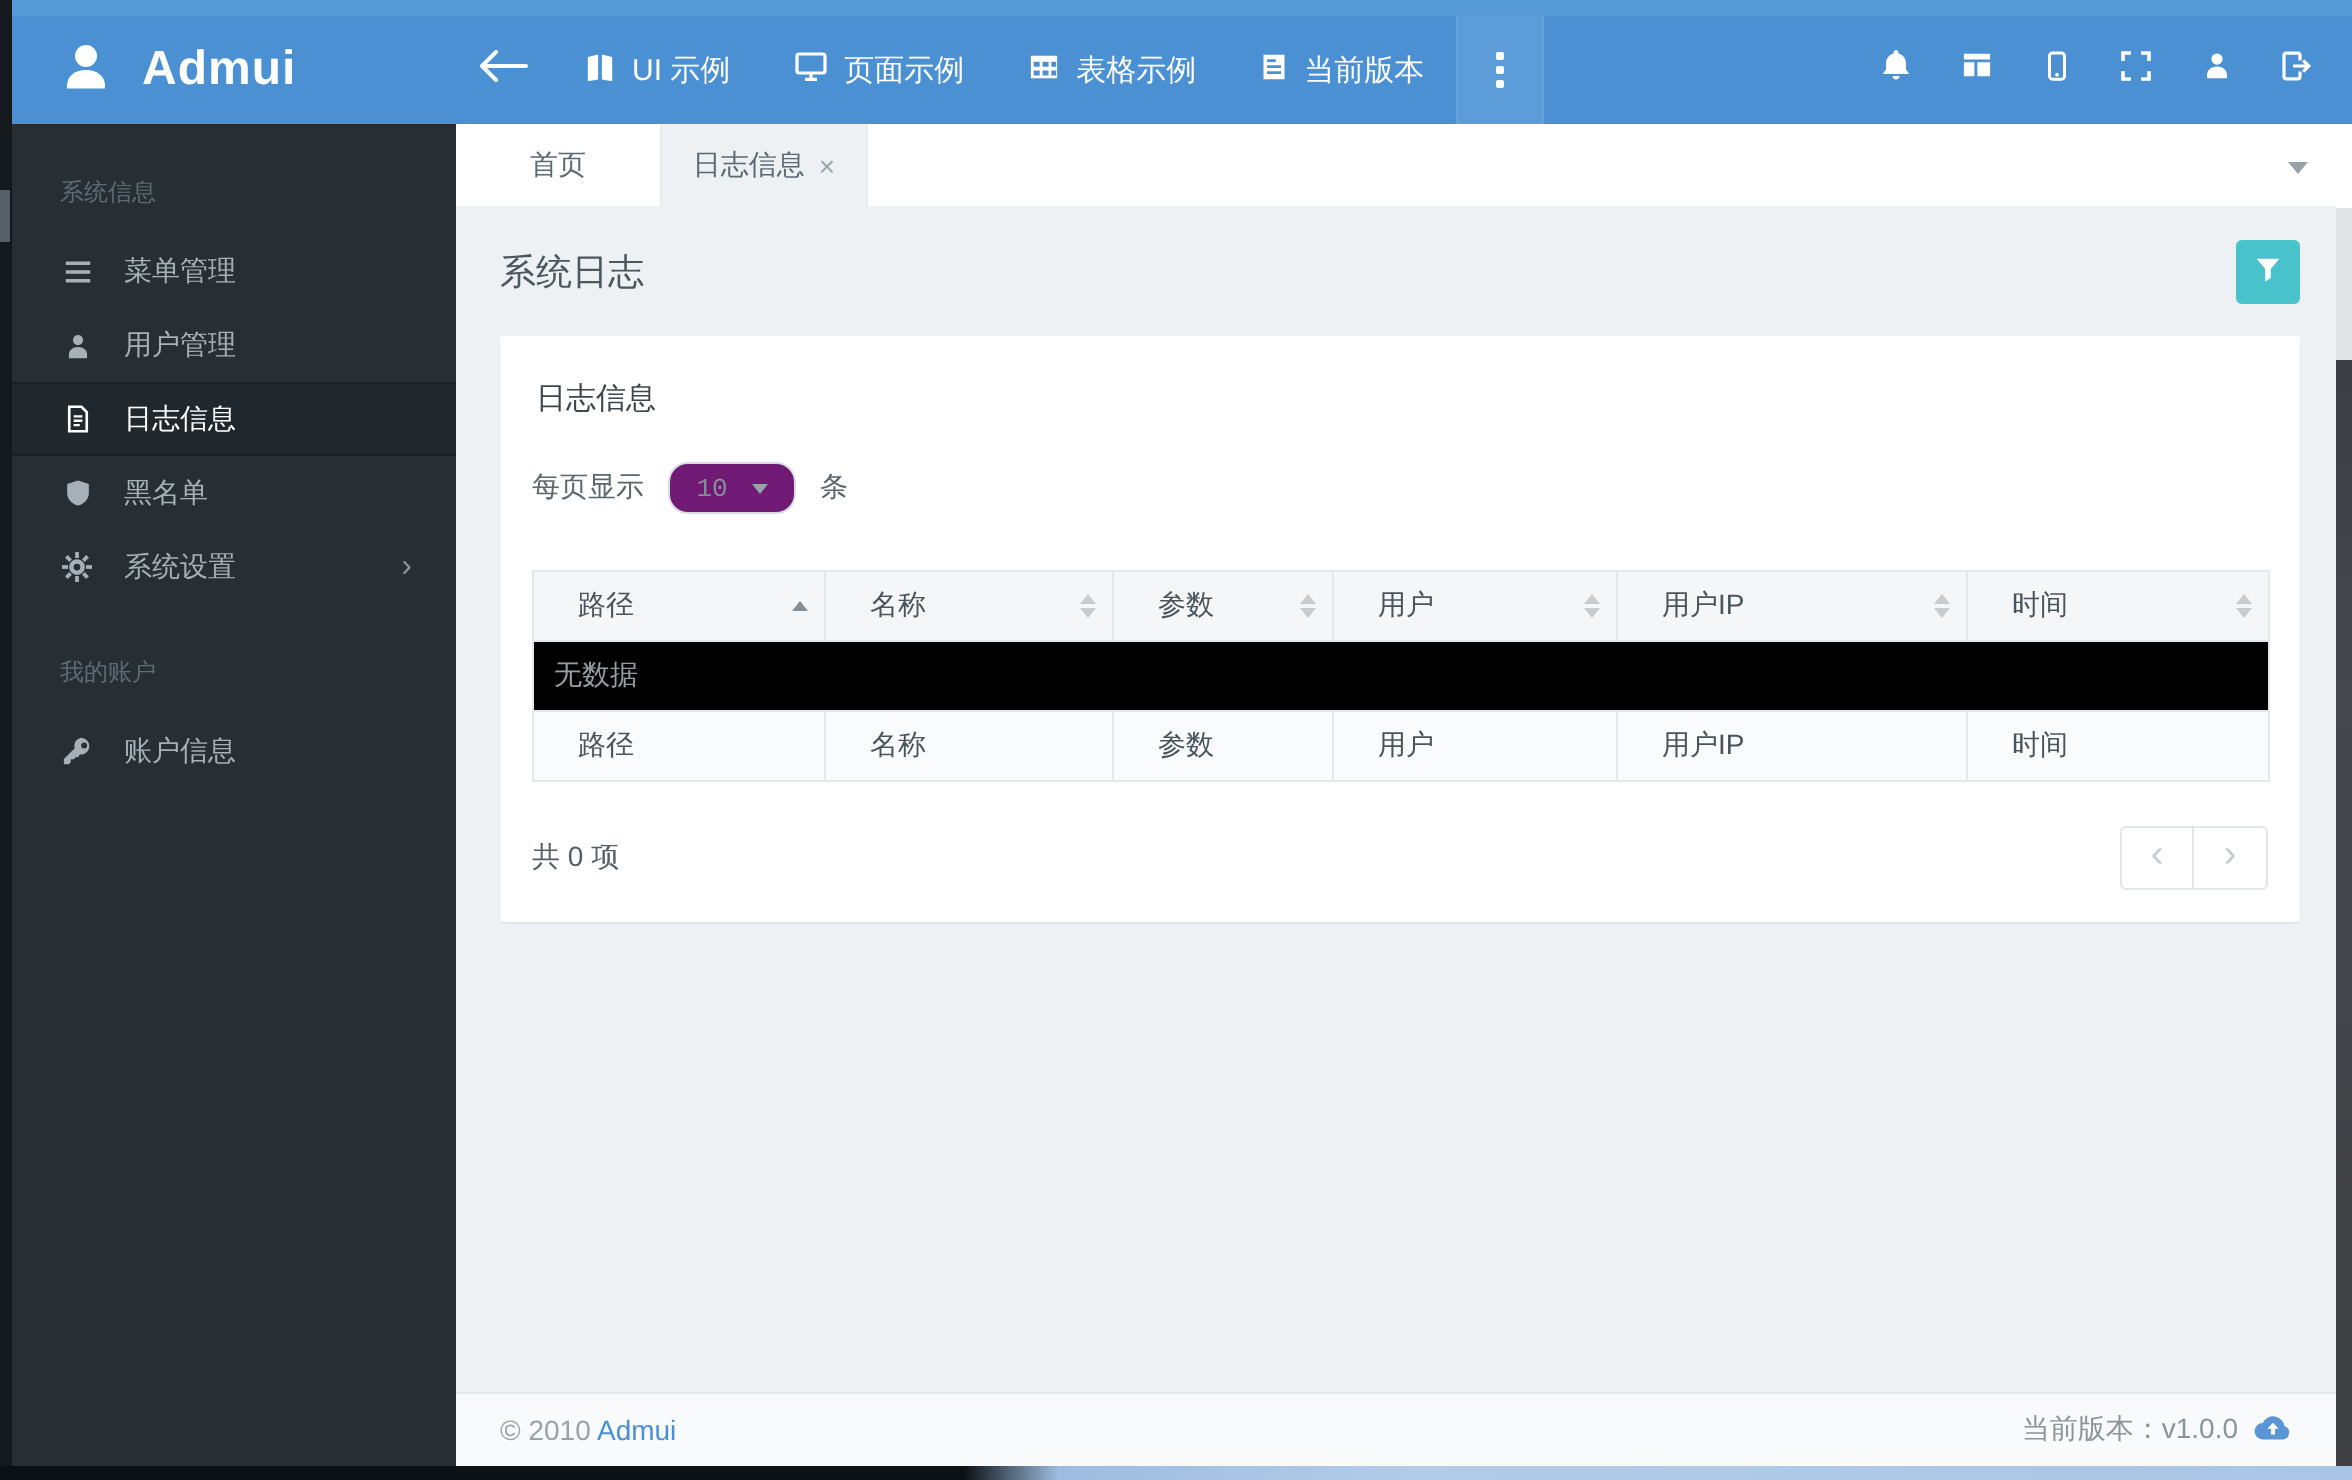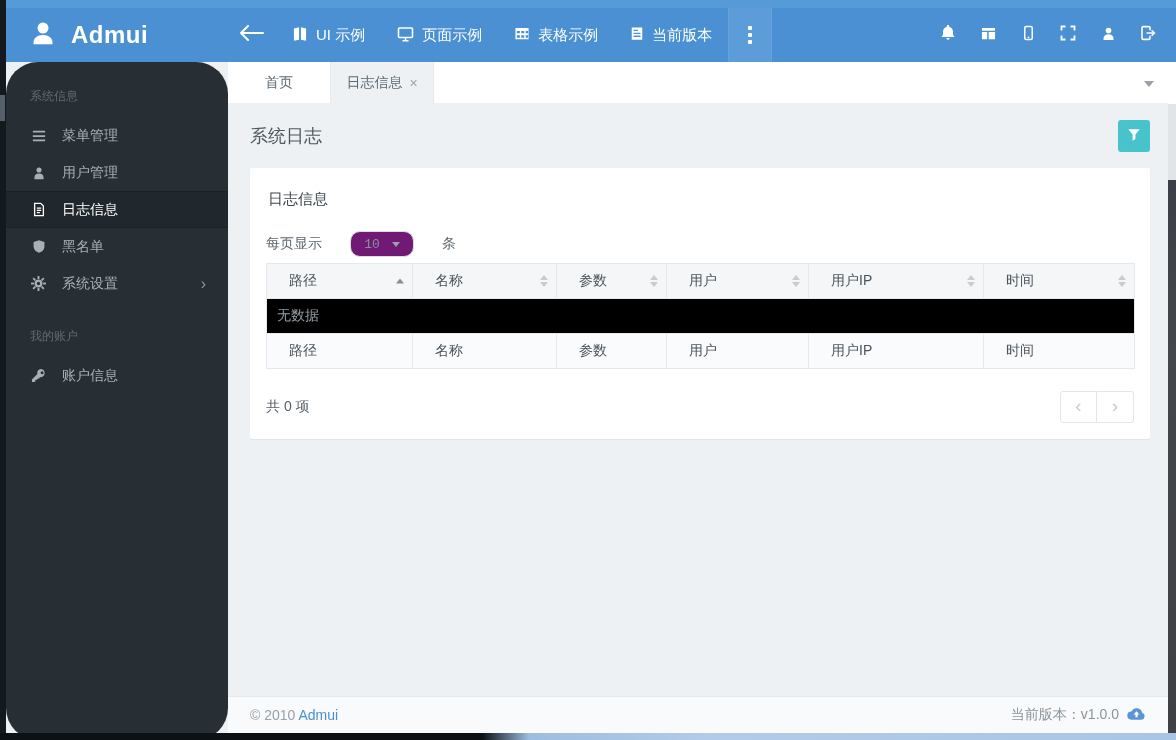--- a/index.html
+++ b/index.html
@@ -24,21 +24,21 @@
   .brand-name { font-size:24px; font-weight:bold; letter-spacing:.5px; }
   .nav-main { display:flex; align-items:stretch; }
   .back-btn { width:48px; display:flex; align-items:center; justify-content:center; cursor:pointer; }
   .nav-item { display:flex; align-items:center; gap:8px; font-size:15px; padding:0 16px; cursor:pointer; }
   .dots-btn { width:44px; background:#5c9dd9; border-left:1px solid #66a2dc; border-right:1px solid #66a2dc; display:flex; align-items:center; justify-content:center; cursor:pointer; }
   .dots-btn .dot { width:4px; height:4px; background:#fff; border-radius:1px; margin:1.6px 0; }
   .nav-right { margin-left:auto; display:flex; align-items:stretch; padding-right:8px; }
   .icon-btn { width:40px; display:flex; align-items:center; justify-content:center; cursor:pointer; }
 
   
-  .sidebar { position:absolute; left:6px; top:62px; width:222px; bottom:0; background:#272f34; z-index:5;border-radius:32px; }
+  .sidebar { position:absolute; left:6px; top:62px; width:222px; bottom:0; background:#272f34; z-index:5; }
   .side-section-label { padding:26px 0 12px 24px; font-size:12px; color:#5f6b72; }
   .side-item { height:37px; display:flex; align-items:center; gap:15px; padding-left:24px; color:#a6b0b6; font-size:14px; position:relative; cursor:pointer; }
   .side-item .si-icon { width:17px; display:flex; justify-content:center; align-items:center; }
   .side-item.active { background:#20282d; color:#fff; border-top:1px solid #1b2226; border-bottom:1px solid #1b2226; }
   .side-chevron { position:absolute; right:22px; font-size:16px; color:#8b959b; line-height:1; }
 
   
   .main { position:absolute; left:228px; top:62px; right:8px; bottom:0; display:flex; flex-direction:column; z-index:6; }
   .tabbar { height:42px; flex:none; background:#fff; display:flex; position:relative; border-bottom:1px solid #eef1f3; }
   .tab { width:103px; display:flex; align-items:center; justify-content:center; gap:7px; font-size:14px; color:#5b6a72; border-right:1px solid #e7ebee; cursor:pointer; }
@@ -46,21 +46,21 @@
   .tab-close { color:#9aa4ab; font-size:14px; line-height:1; cursor:pointer; }
   .tabs-caret { position:absolute; right:14px; top:19px; width:0; height:0; border:5px solid transparent; border-top:6px solid #9aa1a7; cursor:pointer; }
 
   .content { flex:1; padding:0 18px 0 22px; }
   .page-header { height:64px; display:flex; align-items:center; justify-content:space-between; }
   .page-title { font-size:18px; color:#4c585f; }
   .filter-btn { width:32px; height:32px; border:none; border-radius:3px; background:#48c2cb; display:flex; align-items:center; justify-content:center; cursor:pointer; }
 
   .panel { background:#fff; border-radius:2px; padding:16px; box-shadow:0 1px 1px rgba(0,0,0,.05); }
   .panel-title { font-size:15px; color:#3c464c; margin:6px 0 22px 2px; font-weight:normal; }
-  .pagesize-row { display:flex; align-items:center; gap:28px; font-size:14px; color:#5b666d; margin-bottom:6px; }
+  .pagesize-row { display:flex; align-items:center; gap:12px; font-size:14px; color:#5b666d; margin-bottom:28px; }
   .select-box { width:64px; height:26px; border:1px solid #d9dee2; border-radius:10px; background:#701a75; display:flex; align-items:center; justify-content:center; gap:12px; color:#85909a; font-size:13px; cursor:pointer;font-family:Liberation Mono, monospace; }
   .select-caret { width:0; height:0; border:4px solid transparent; border-top:5px solid #9aa1a7; margin-top:4px; }
 
   table.log-table { width:100%; border-collapse:collapse; table-layout:fixed; font-size:14px; }
   .log-table th { background:#f5f6f8; border:1px solid #e6e9eb; height:35px; font-weight:normal; color:#4a545c; text-align:left; padding:0 22px; position:relative; cursor:pointer; }
   .log-table tfoot th { background:#fafbfc; cursor:default; }
   .log-table td.empty-cell { border:1px solid #e6e9eb; border-top:none; height:35px; color:#959ea5; padding:0 10px; background:#000000; }
   .sort { position:absolute; right:8px; top:50%; transform:translateY(-50%); display:flex; flex-direction:column; align-items:center; }
   .tri-up { width:0; height:0; border-left:4px solid transparent; border-right:4px solid transparent; border-bottom:5px solid #c7ccd1; }
   .tri-down { width:0; height:0; border-left:4px solid transparent; border-right:4px solid transparent; border-top:5px solid #c7ccd1; margin-top:2px; }

